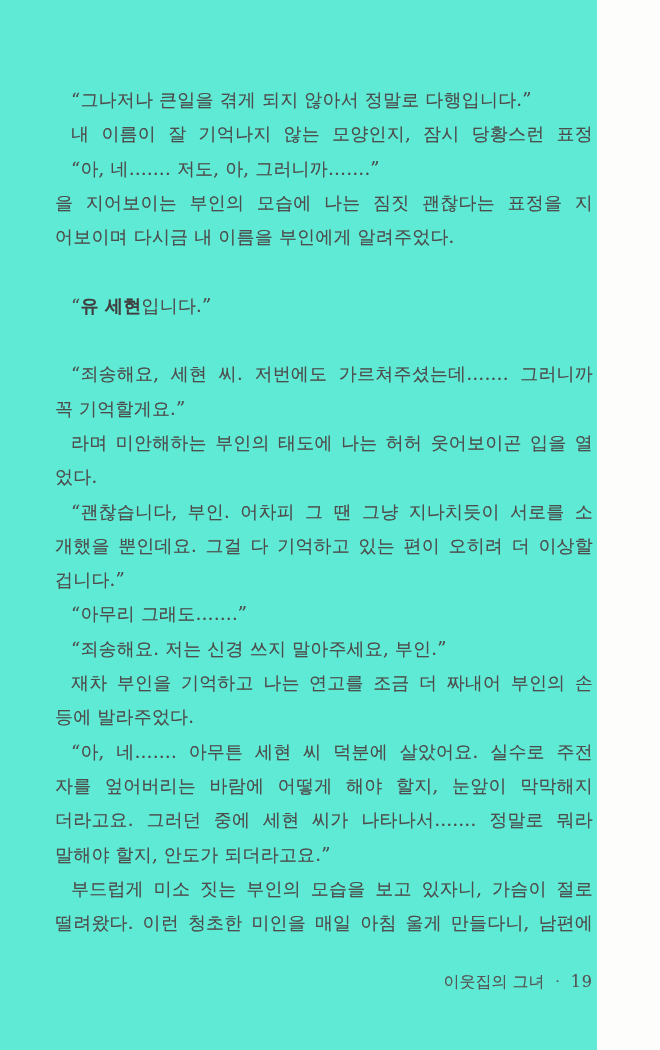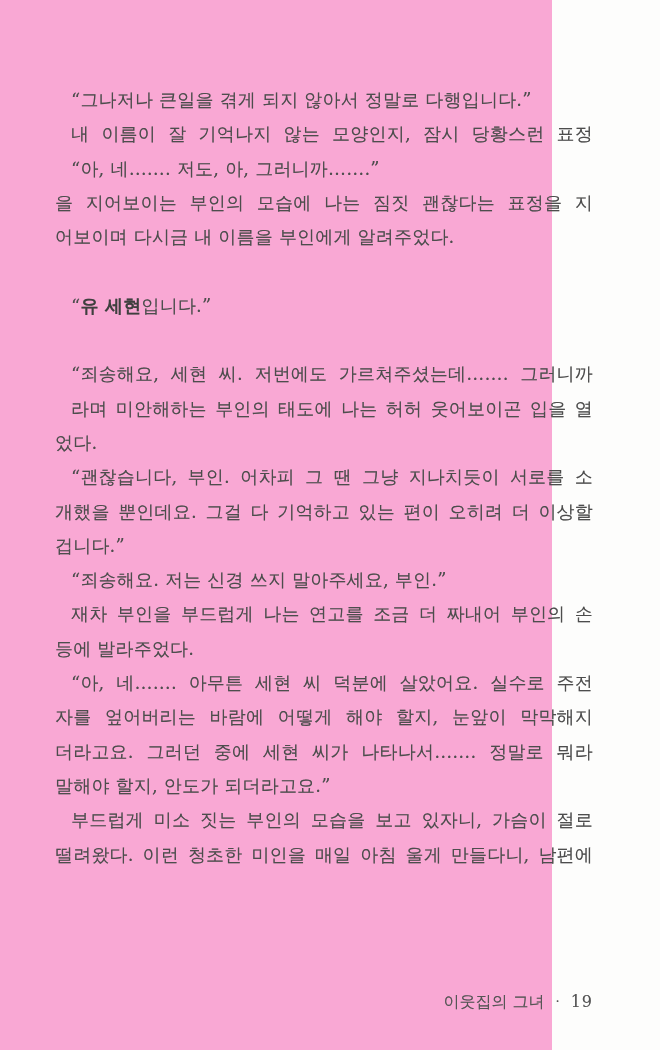--- a/index.html
+++ b/index.html
@@ -7,23 +7,24 @@
     padding: 0;
     width: 660px;
     height: 1050px;
     background: #fdfdfc;
     overflow: hidden;
   }
   .page {
     position: relative;
     width: 552px;
     height: 1050px;
-    background: #f9a8d4;
+    background: #5eead4;
     font-family: "DejaVu Serif", "Liberation Serif", serif;
     color: #4d4d4d;
+    padding-left: 45px;
   }
   .body-text {
     position: absolute;
     left: 55px;
     top: 83px;
     width: 538px;
   }
   .line {
     height: 34.3px;
     line-height: 34.3px;
@@ -61,44 +62,45 @@
   }
   .footer .sep {
     display: inline-block;
     margin: 0 11px;
     font-size: 13px;
     vertical-align: 1px;
   }
   .footer .pagenum {
     display: inline-block;
     letter-spacing: 1px;
-    margin-top: 20px;
   }
 </style>
 </head>
 <body>
 
 <div class="page">
   <div class="body-text">
       <div class="line indent"><span>“그나저나 큰일을 겪게 되지 않아서 정말로 다행입니다.”</span></div>
       <div class="line indent fill"><span>내 이름이 잘 기억나지 않는 모양인지, 잠시 당황스런 표정</span></div>
       <div class="line indent"><span>“아, 네……. 저도, 아, 그러니까…….”</span></div>
       <div class="line fill"><span>을 지어보이는 부인의 모습에 나는 짐짓 괜찮다는 표정을 지</span></div>
       <div class="line"><span>어보이며 다시금 내 이름을 부인에게 알려주었다.</span></div>
       <div class="line blank"></div>
       <div class="line indent"><span>“</span><span class="bold">유 세현</span><span>입니다.”</span></div>
       <div class="line blank"></div>
       <div class="line indent fill"><span>“죄송해요, 세현 씨. 저번에도 가르쳐주셨는데……. 그러니까</span></div>
+      <div class="line"><span>꼭 기억할게요.”</span></div>
       <div class="line indent fill"><span>라며 미안해하는 부인의 태도에 나는 허허 웃어보이곤 입을 열</span></div>
       <div class="line"><span>었다.</span></div>
       <div class="line indent fill"><span>“괜찮습니다, 부인. 어차피 그 땐 그냥 지나치듯이 서로를 소</span></div>
       <div class="line fill"><span>개했을 뿐인데요. 그걸 다 기억하고 있는 편이 오히려 더 이상할</span></div>
       <div class="line"><span>겁니다.”</span></div>
+      <div class="line indent"><span>“아무리 그래도…….”</span></div>
       <div class="line indent"><span>“죄송해요. 저는 신경 쓰지 말아주세요, 부인.”</span></div>
-      <div class="line indent fill"><span>재차 부인을 부드럽게 나는 연고를 조금 더 짜내어 부인의 손</span></div>
+      <div class="line indent fill"><span>재차 부인을 기억하고 나는 연고를 조금 더 짜내어 부인의 손</span></div>
       <div class="line"><span>등에 발라주었다.</span></div>
       <div class="line indent fill"><span>“아, 네……. 아무튼 세현 씨 덕분에 살았어요. 실수로 주전</span></div>
       <div class="line fill"><span>자를 엎어버리는 바람에 어떻게 해야 할지, 눈앞이 막막해지</span></div>
       <div class="line fill"><span>더라고요. 그러던 중에 세현 씨가 나타나서……. 정말로 뭐라</span></div>
       <div class="line"><span>말해야 할지, 안도가 되더라고요.”</span></div>
       <div class="line indent fill"><span>부드럽게 미소 짓는 부인의 모습을 보고 있자니, 가슴이 절로</span></div>
       <div class="line fill"><span>떨려왔다. 이런 청초한 미인을 매일 아침 울게 만들다니, 남편에</span></div>
     </div>
   <div class="footer">
     <span>이웃집의 그녀</span><span class="sep">·</span><span class="pagenum">19</span>

